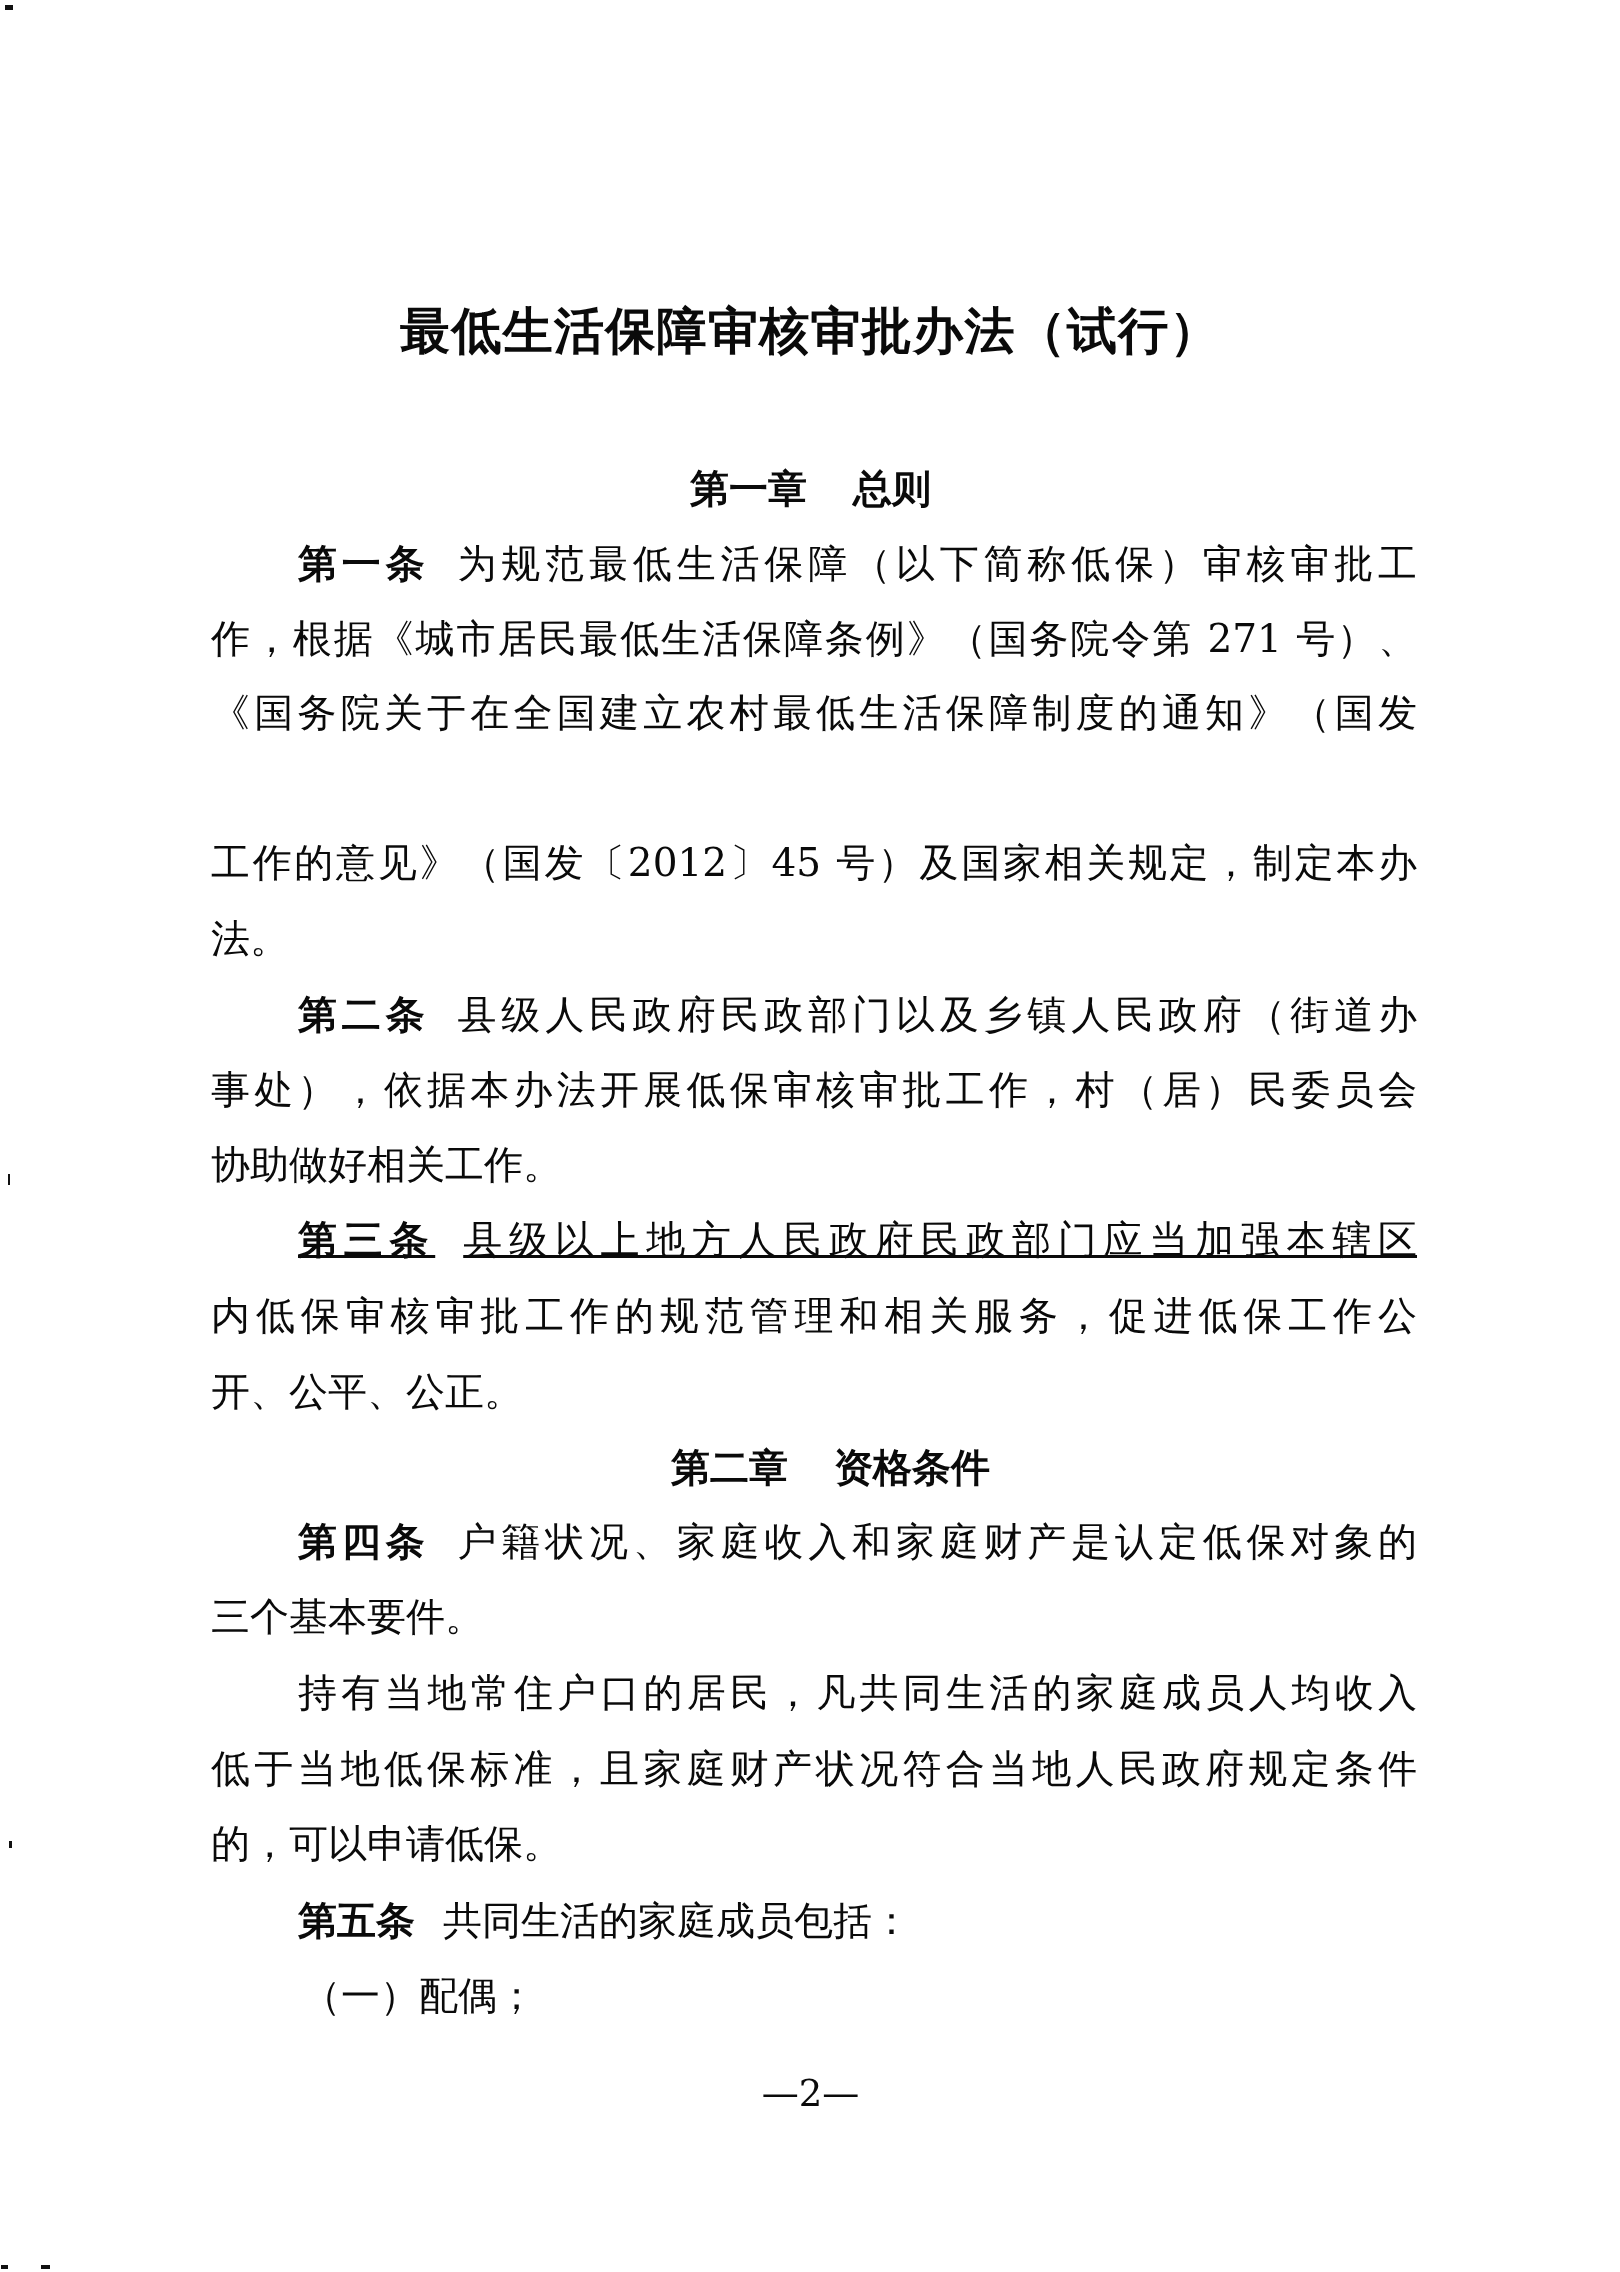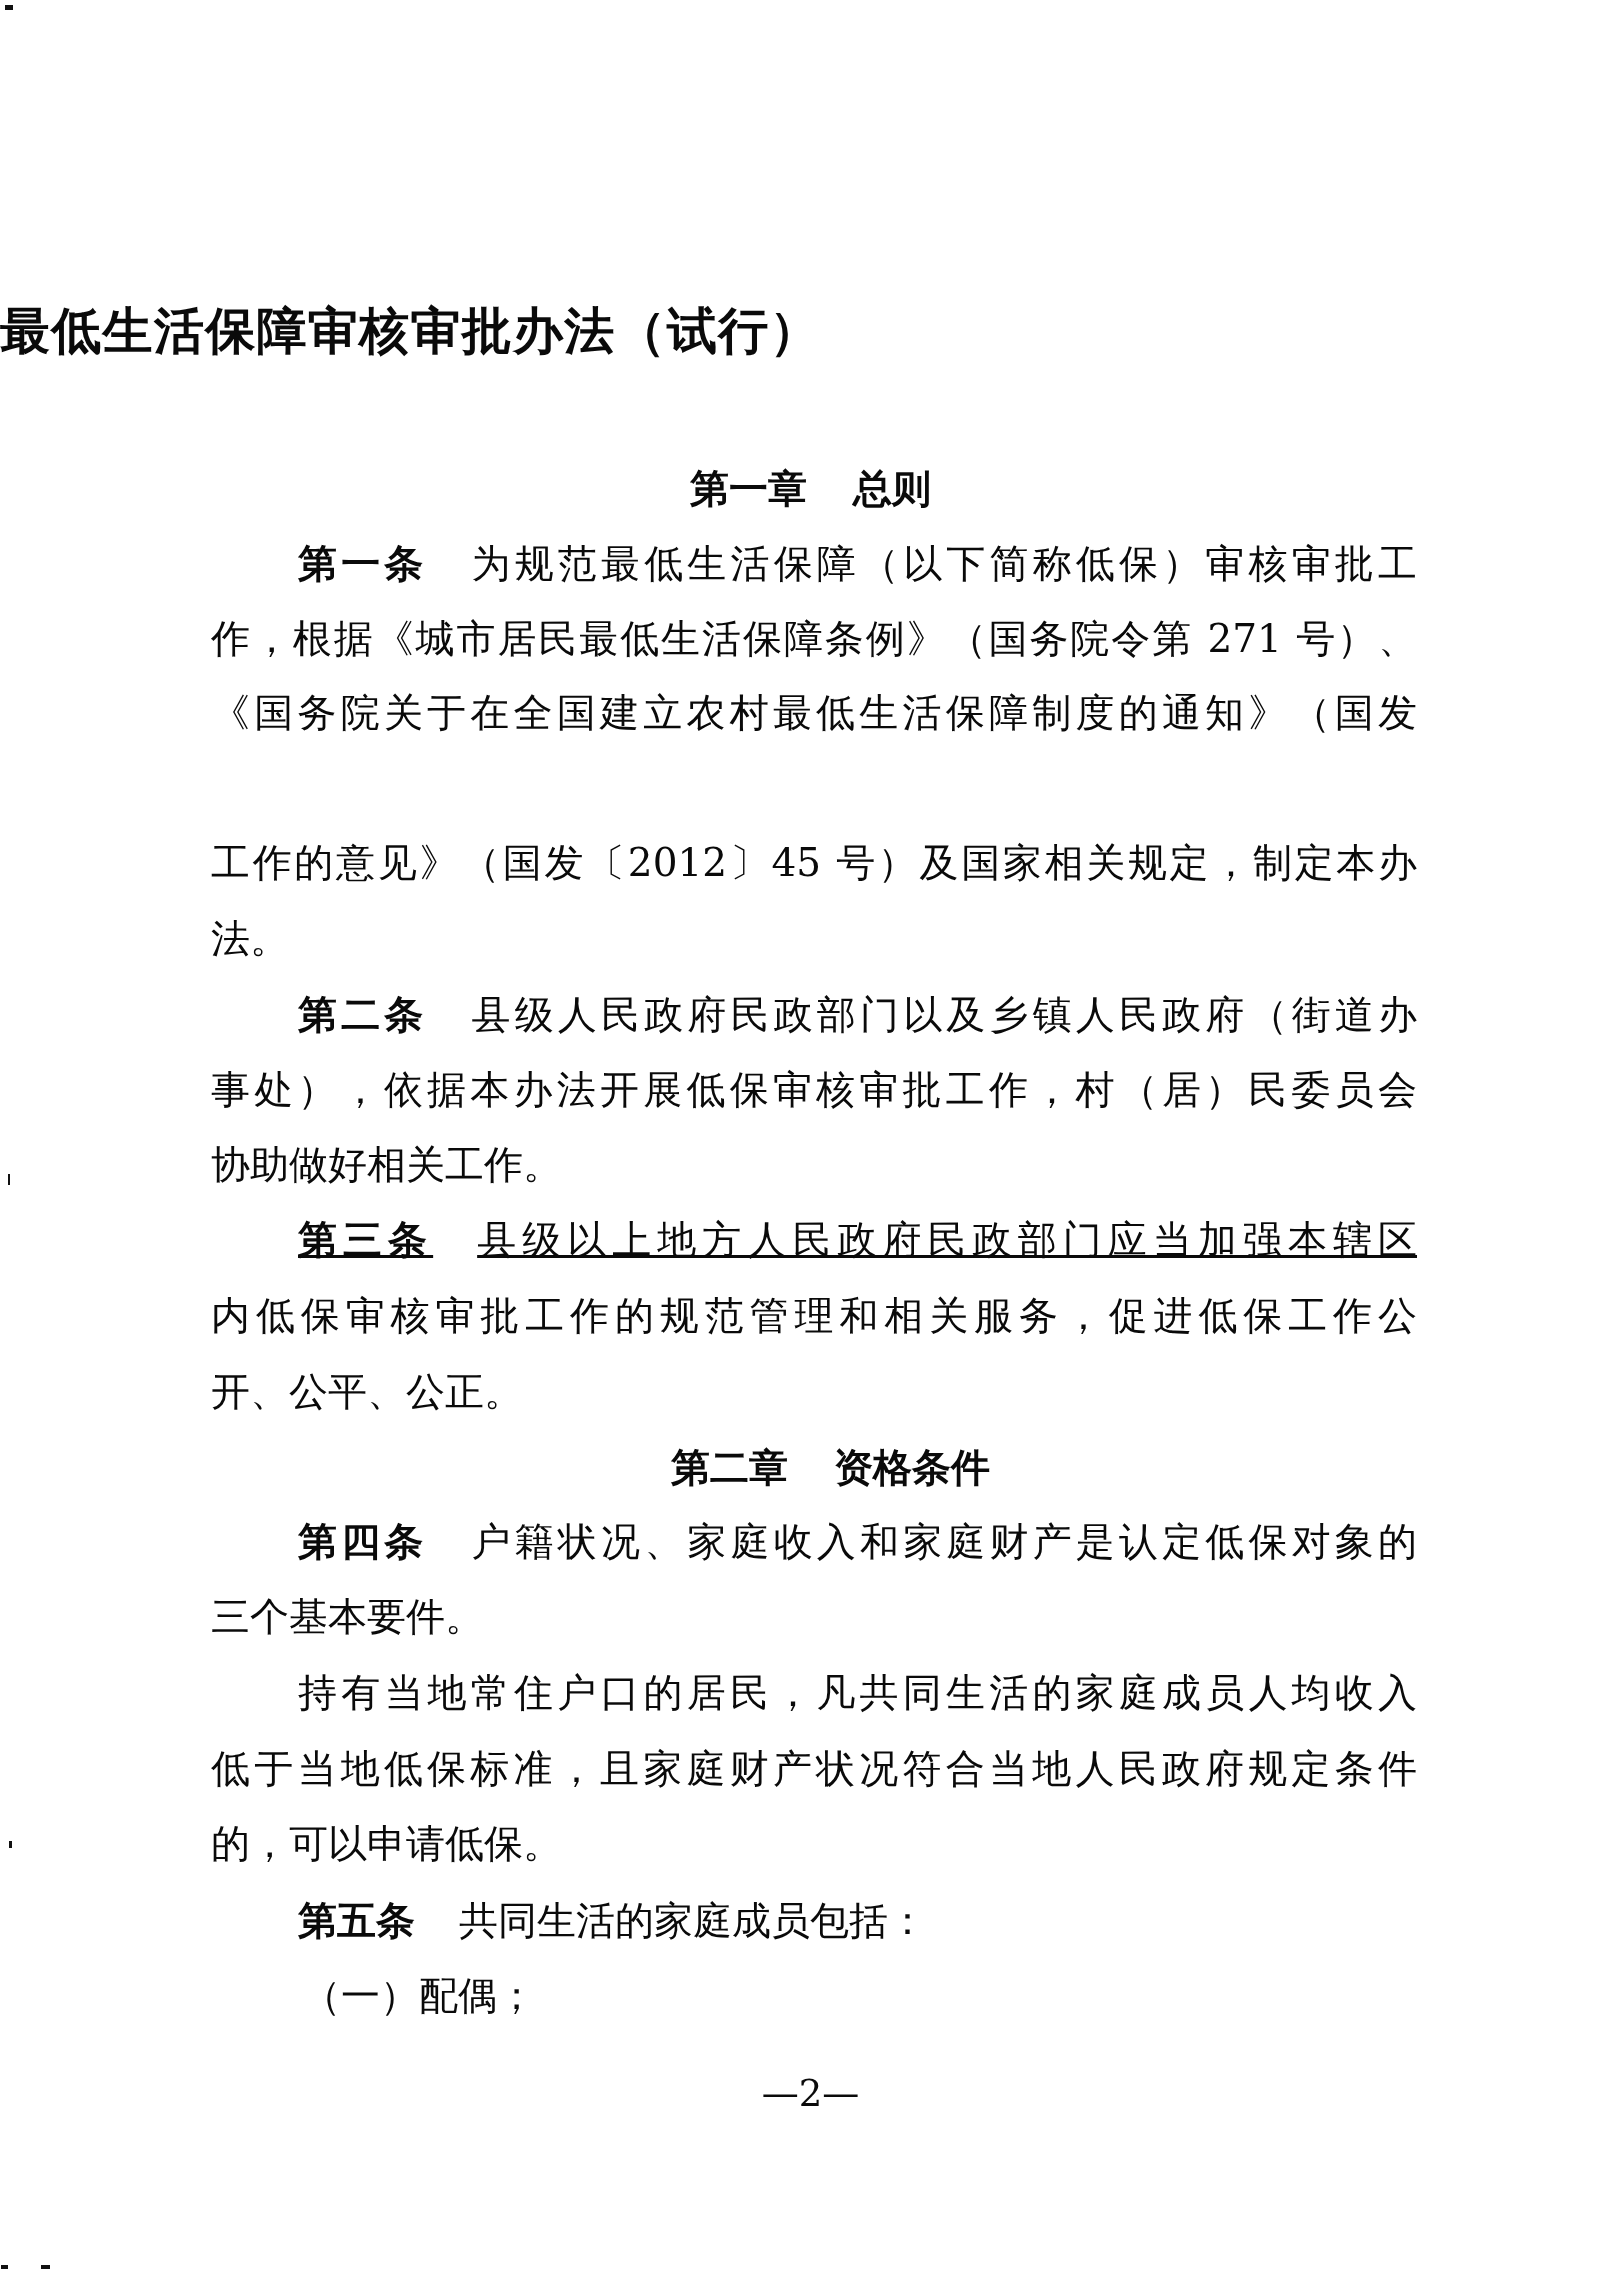--- a/index.html
+++ b/index.html
@@ -4,37 +4,37 @@
 <style>
   html, body { margin: 0; padding: 0; background: #ffffff; }
   body {
     width: 1621px; height: 2273px; position: relative; overflow: hidden;
     font-family: "DejaVu Serif", "Liberation Serif", serif;
     color: #0a0a0a;
   }
   .page { position: absolute; left: 0; top: 0; width: 1621px; height: 2273px; }
   .title {
     position: absolute; left: 0; width: 1621px; top: 298px;
-    text-align: left; font-family: "DejaVu Sans", sans-serif;
+    text-align: center; font-family: "DejaVu Sans", sans-serif;
     font-weight: bold; font-size: 50px; letter-spacing: 1.3px;
   }
   .chapter {
     position: absolute; left: 0; width: 1621px;
     text-align: center; font-family: "DejaVu Sans", sans-serif;
     font-weight: bold; font-size: 39px;
   }
   .chapter .gap { display: inline-block; width: 46px; }
   .line {
     position: absolute; left: 211px; width: 1206px;
     font-size: 39px; line-height: 52px; white-space: nowrap;
     text-align: justify; text-align-last: justify;
   }
   .line.last { text-align-last: left; }
   .line.indent { left: 298px; width: 1119px; }
-  .art-label { font-family: "DejaVu Sans", sans-serif; font-weight: bold; margin-right: 44px; }
+  .art-label { font-family: "DejaVu Sans", sans-serif; font-weight: bold; margin-right: 28px; }
   .pagenum {
     position: absolute; left: 0; width: 1621px; top: 2072px; text-align: center;
     font-size: 37px;
   }
   .speck { position: absolute; background: #111; }
 </style>
 </head>
 <body>
 
 <div class="page">

